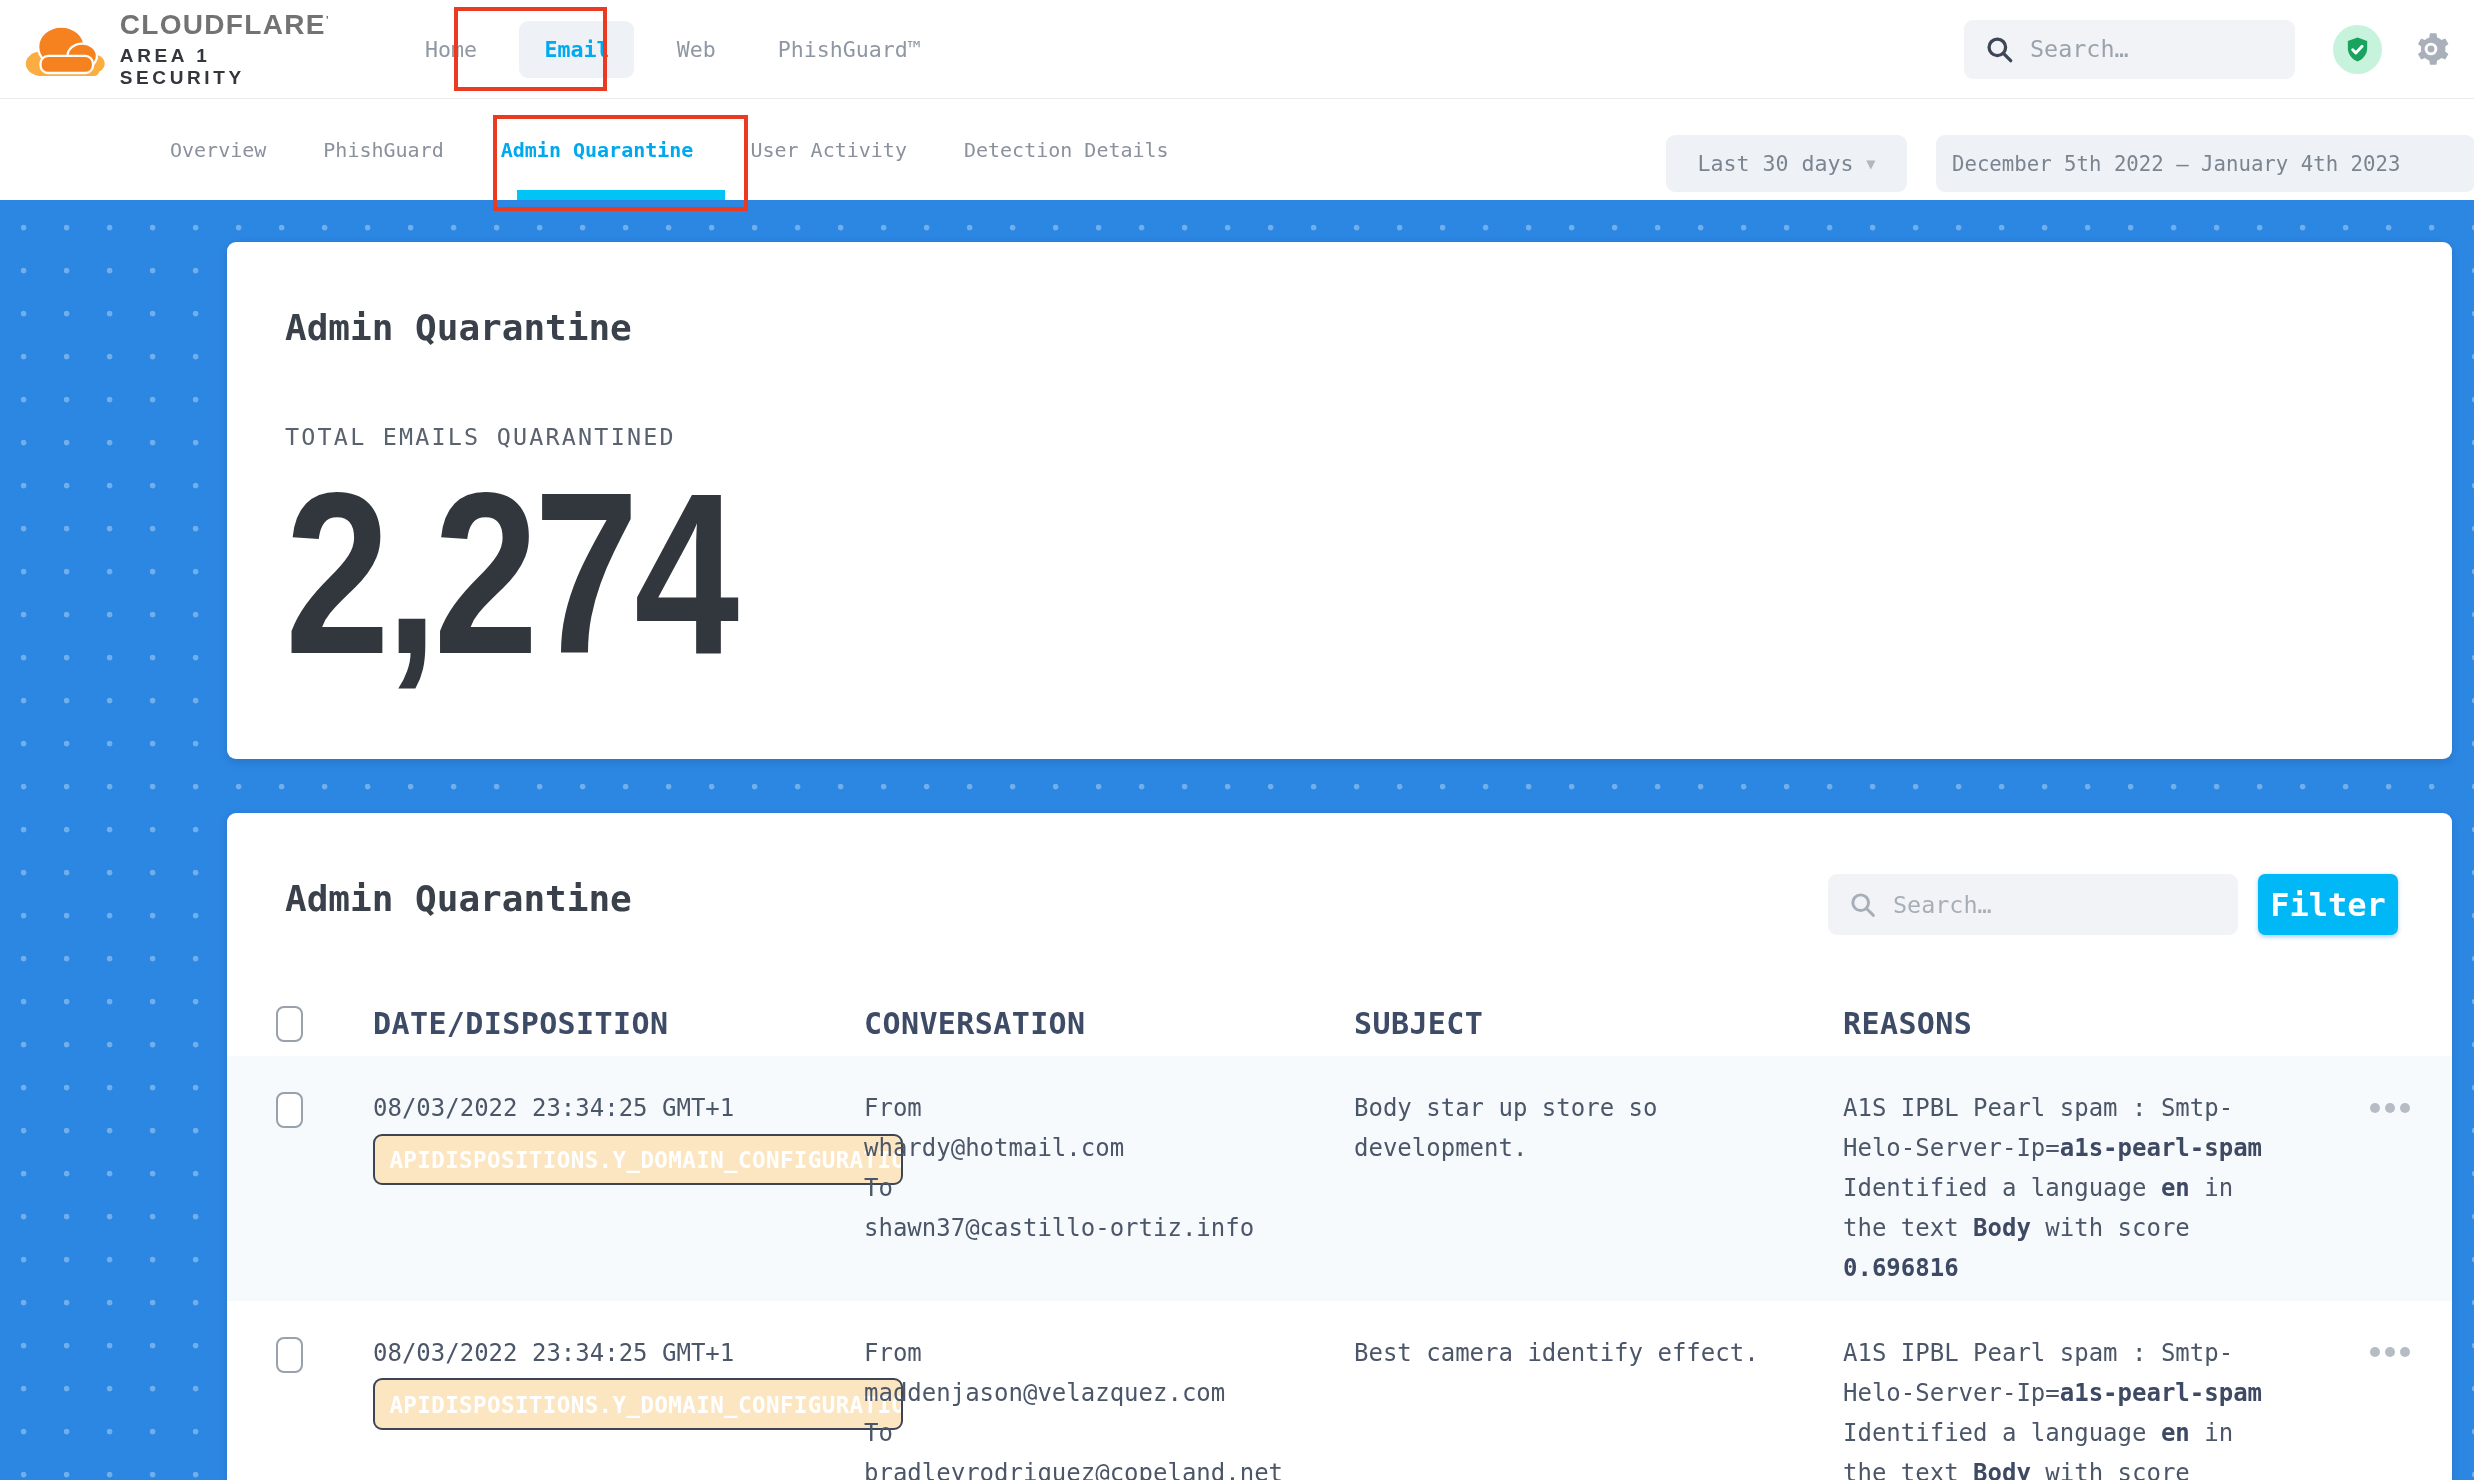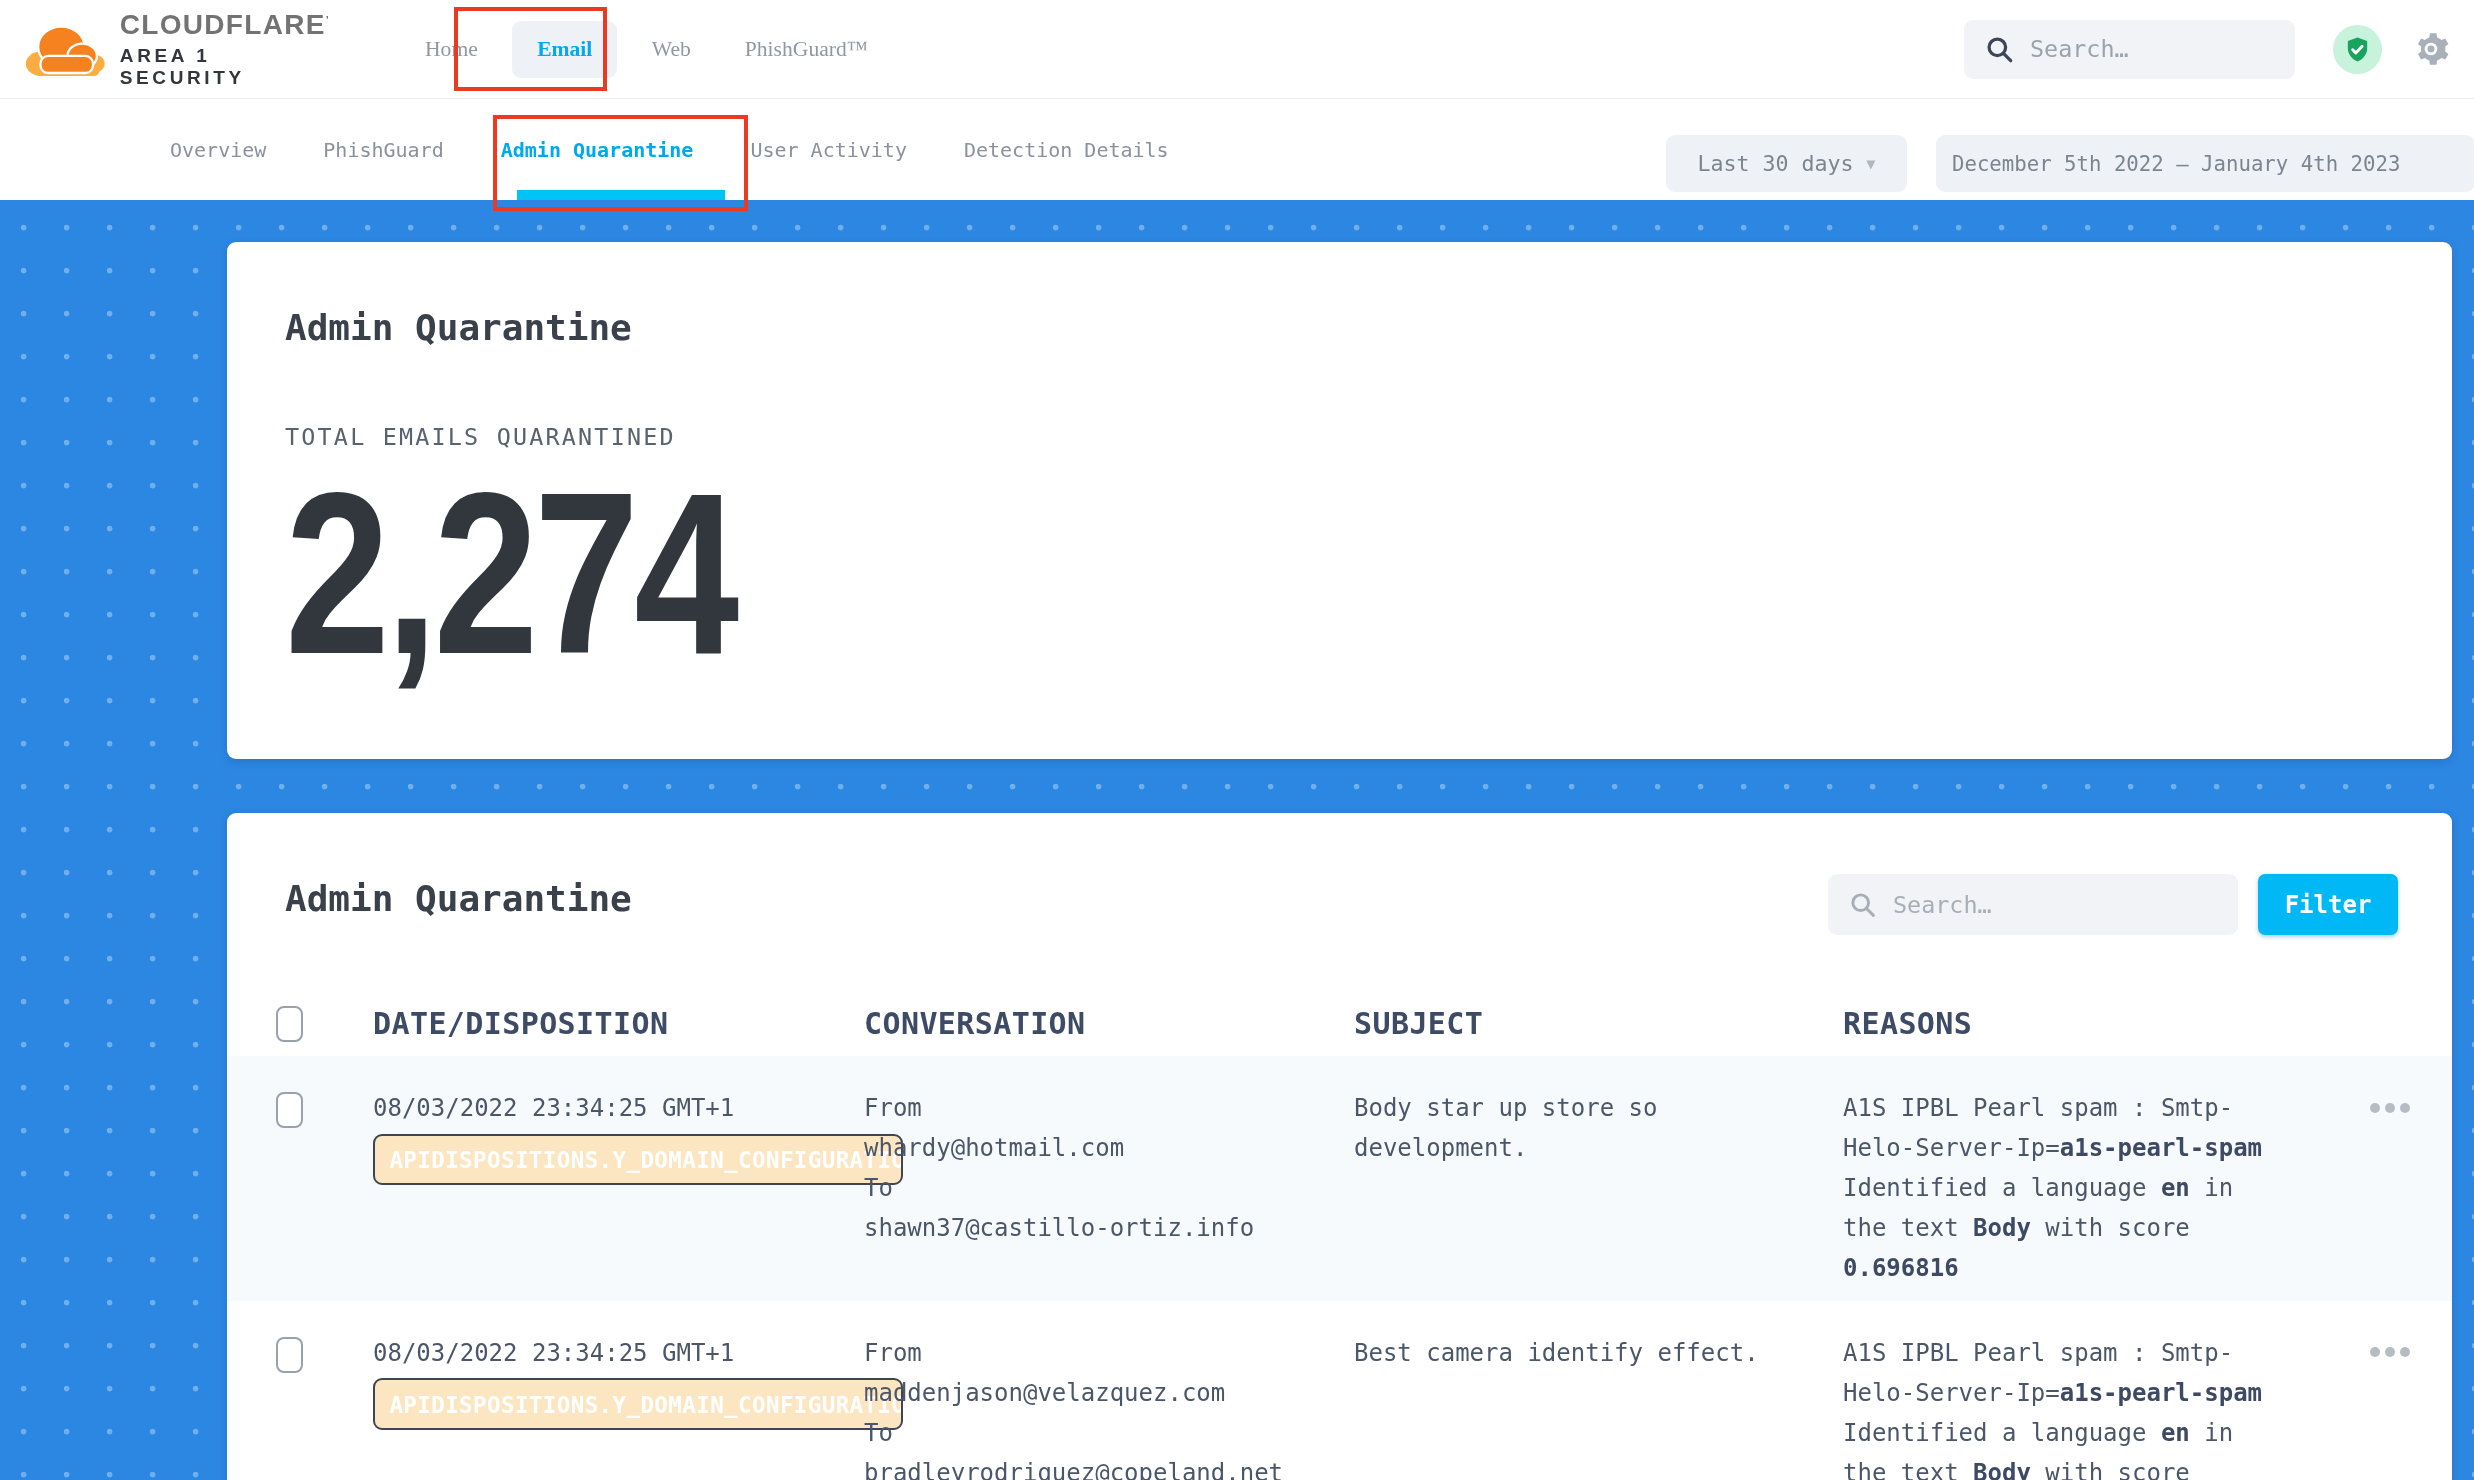--- a/index.html
+++ b/index.html
@@ -8,21 +8,21 @@
 
   
   .topbar { position:relative; height:99px; background:#fff; border-bottom:1.8px solid #e9ebee;
             display:flex; align-items:center; padding:0 25px; z-index:10; }
   .logo-cluster { display:flex; align-items:center; gap:14.4px; width:305px; }
   .logo-cloud { width:93px; height:66px; }
   .brand-text { display:flex; flex-direction:column; font-family:"Liberation Sans",sans-serif; }
   .brand-name { font-size:28px; font-weight:bold; letter-spacing:1.3px; color:#737373; }
   .brand-name sup { font-size:10.8px; }
   .brand-tag { font-size:19px; font-weight:bold; letter-spacing:3.6px; color:#33373d; margin-top:4.5px; }
-  .topnav { display:flex; align-items:flex-start; margin-left:70px; gap:4px;font-family:Liberation Serif, serif; }
+  .topnav { display:flex; align-items:flex-start; margin-left:70px; gap:12px; }
   .topnav-item { font-size:21.6px; color:#8f97a3; text-decoration:none; padding:16px 25px; }
   .topnav-item.pill-active { background:#eef1f5; border-radius:9px; color:#00aaf0; font-weight:bold; margin:0 5.4px; }
   .top-spacer { flex:1; }
   .search-pill { width:331px; height:59px; background:#f1f3f6; border-radius:9px;
                  display:flex; align-items:center; gap:16px; padding:0 20px; }
   .search-pill .ph { font-size:23.4px; color:#9aa3ad; }
   .avatar-badge { width:49px; height:49px; border-radius:50%; background:#c7f2db; margin-left:38px;
                   display:flex; align-items:center; justify-content:center; }
   .gear-wrap { margin-left:30.5px; width:38px; height:38px; }
 
@@ -54,21 +54,21 @@
                   line-height:.93; color:#32373e; letter-spacing:-5.4px;
                   display:inline-block; transform:scaleX(.82); transform-origin:left top; }
 
   .card-table { top:614px; min-height:683px; padding-top:65px; }
   .table-head-bar { padding:0 54px 0 58px; display:flex; align-items:flex-start; }
   .toolbar { margin-left:auto; display:flex; gap:20px; margin-top:-3.6px; }
   .tbl-search { width:410px; height:61px; background:#f1f3f6; border-radius:9px;
                 display:flex; align-items:center; gap:16px; padding:0 20px; }
   .tbl-search .ph { font-size:23.4px; color:#a7aeb8; }
   .filter-btn { width:140px; height:61px; background:#00b8f5; border:none; border-radius:7.2px;
-                color:#fff; font-size:24px; font-weight:bold; font-family:inherit; cursor:pointer;
+                color:#fff; font-size:32px; font-weight:bold; font-family:inherit; cursor:pointer;
                 box-shadow:0 1.8px 4.5px rgba(0,120,200,.35); }
 
   .theader, .trow { display:grid; grid-template-columns:97px 491px 490px 489px 485px 1fr; padding-left:49px; }
   .theader { margin-top:56px; height:65px; align-items:center; }
   .th { font-size:30px; font-weight:bold; color:#3d4b66; letter-spacing:0.4px; }
   .checkbox { width:27px; height:36px; border:2.7px solid #98a1ac; border-radius:8px; background:#fff; }
 
   .trow { padding-top:32px; padding-bottom:12.6px; font-size:24px; line-height:40px; color:#4b5669; }
   .trow:nth-child(odd) { background:#f7fafd; }
   .trow .checkbox { margin-top:3.6px; }

